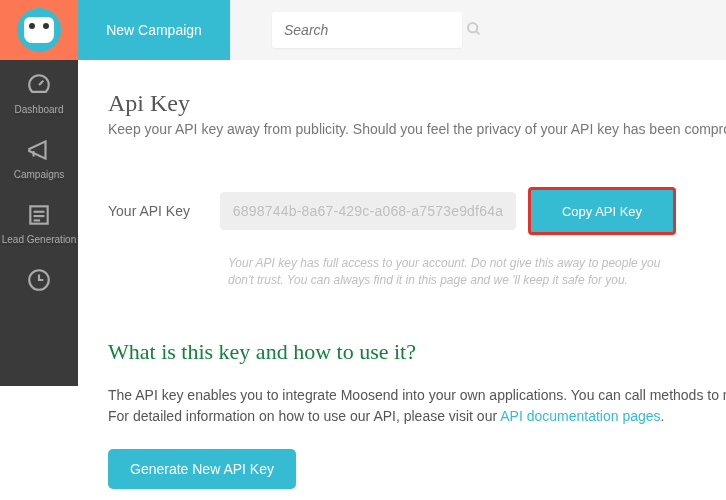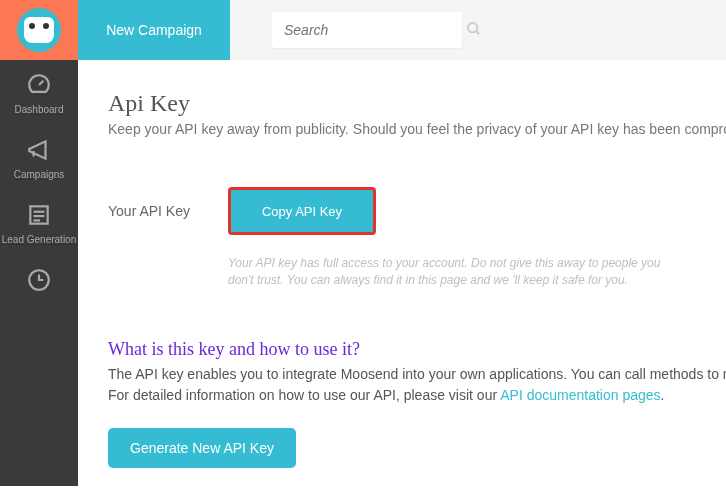--- a/index.html
+++ b/index.html
@@ -1,18 +1,18 @@
 <!DOCTYPE html>
 <html><head>
 <meta charset="utf-8">
 <style>
 * { margin: 0; padding: 0; box-sizing: border-box; }
 body { font-family: Arial, Helvetica, sans-serif; font-size: 14px; color: #333; background: #fff; width: 726px; height: 500px; overflow: hidden; }
 
-.sidebar { position: fixed; left: 0; top: 0; width: 78px; height: 486px; background: #3a3a3a; z-index: 10; text-decoration: underline; }
+.sidebar { position: fixed; left: 0; top: 0; width: 78px; height: 386px; background: #3a3a3a; z-index: 10; text-decoration: underline; }
 .logo-box { width: 78px; height: 60px; background: #fc7753; display: flex; align-items: center; justify-content: center; }
 .logo-circle { width: 44px; height: 44px; border-radius: 50%; background: #35bcd3; display: flex; align-items: center; justify-content: center; position: relative; }
 .logo-circle .cow { width: 30px; height: 26px; background: #fff; border-radius: 6px 6px 8px 8px; position: relative; }
 .logo-circle .cow::before, .logo-circle .cow::after { content: ""; position: absolute; width: 6px; height: 6px; background: #333; border-radius: 50%; top: 6px; }
 .logo-circle .cow::before { left: 5px; }
 .logo-circle .cow::after { right: 5px; }
 
 .nav-item { width: 78px; text-align: center; padding: 12px 0 10px; color: #aaa; cursor: pointer; }
 .nav-item svg { width: 26px; height: 26px; display: block; margin: 0 auto 6px; }
 .nav-label { font-size: 10px; display: block; line-height: 1.1; }
@@ -21,27 +21,27 @@
 .new-camp { width: 152px; height: 60px; background: #35bcd3; color: #fff; display: flex; align-items: center; justify-content: center; font-size: 14px; cursor: pointer; }
 .search-wrap { margin-left: 42px; width: 190px; height: 36px; background: #fff; border-radius: 3px; display: flex; align-items: center; padding: 0 12px; box-shadow: 0 1px 2px rgba(0,0,0,0.05); }
 .search-wrap input { border: none; outline: none; flex: 1; font-size: 14px; font-style: italic; color: #999; background: transparent; }
 .search-wrap .sicon { color: #ccc; }
 
 .main { position: absolute; left: 78px; top: 60px; right: 0; padding: 30px 30px 0 30px; }
 
 h1 { font-family: Georgia, 'Times New Roman', serif; font-size: 24px; font-weight: normal; color: #555; margin-bottom: 4px; }
 .sub { color: #777; font-size: 14px; margin-bottom: 50px; white-space: nowrap; }
 
-.row { display: flex; align-items: center; gap: 20px; }
+.row { display: flex; align-items: center; gap: 12px; }
 .label { color: #666; width: 100px; font-size: 14px; }
 .keybox { flex: 0 0 296px; height: 38px; background: #eee; border-radius: 4px; display: flex; align-items: center; justify-content: center; color: #bfbfbf; font-size: 14px; letter-spacing: .2px; }
 .copybtn { width: 148px; height: 48px; background: #35bcd3; color: #fff; border: 3px solid #e2332a; border-radius: 4px; display: flex; align-items: center; justify-content: center; font-size: 13px; cursor: pointer; }
 .note { margin-left: 120px; margin-top: 20px; color: #bfbfbf; font-style: italic; font-size: 12px; max-width: 460px; line-height: 1.4; }
 
-h2 { font-family: Georgia, 'Times New Roman', serif; font-size: 18px; font-weight: normal; color: #6d28d9; margin-top: 50px; margin-bottom: 4px; }
+h2 { font-family: Georgia, 'Times New Roman', serif; font-size: 22px; font-weight: normal; color: #15803d; margin-top: 50px; margin-bottom: 20px; }
 .desc { color: #555; font-size: 14px; line-height: 1.5; white-space: nowrap; }
 .desc a { color: #35bcd3; text-decoration: none; cursor: pointer; }
 
 .genbtn { margin-top: 22px; background: #35bcd3; color: #fff; border: none; border-radius: 5px; padding: 12px 22px; font-size: 14px; cursor: pointer; }
 </style>
 </head>
 <body>
 
 <div class="sidebar">
   <div class="logo-box">
@@ -100,20 +100,21 @@
     </span>
   </div>
 </div>
 
 <div class="main">
   <h1>Api Key</h1>
   <div class="sub">Keep your API key away from publicity. Should you feel the privacy of your API key has been compromise</div>
 
   <div class="row">
     <div class="label">Your API Key</div>
+    <div class="keybox">6898744b-8a67-429c-a068-a7573e9df64a</div>
     <div class="copybtn">
       <span>Copy API Key</span>
     </div>
   </div>
   <div class="note">Your API key has full access to your account. Do not give this away to people you don't trust. You can always find it in this page and we 'll keep it safe for you.</div>
 
   <h2>What is this key and how to use it?</h2>
   <div class="desc">
     <span>The API key enables you to integrate Moosend into your own applications. You can call methods to manip</span><br>
     <span>For detailed information on how to use our API, please visit our </span><a>API documentation pages</a><span>.</span>

